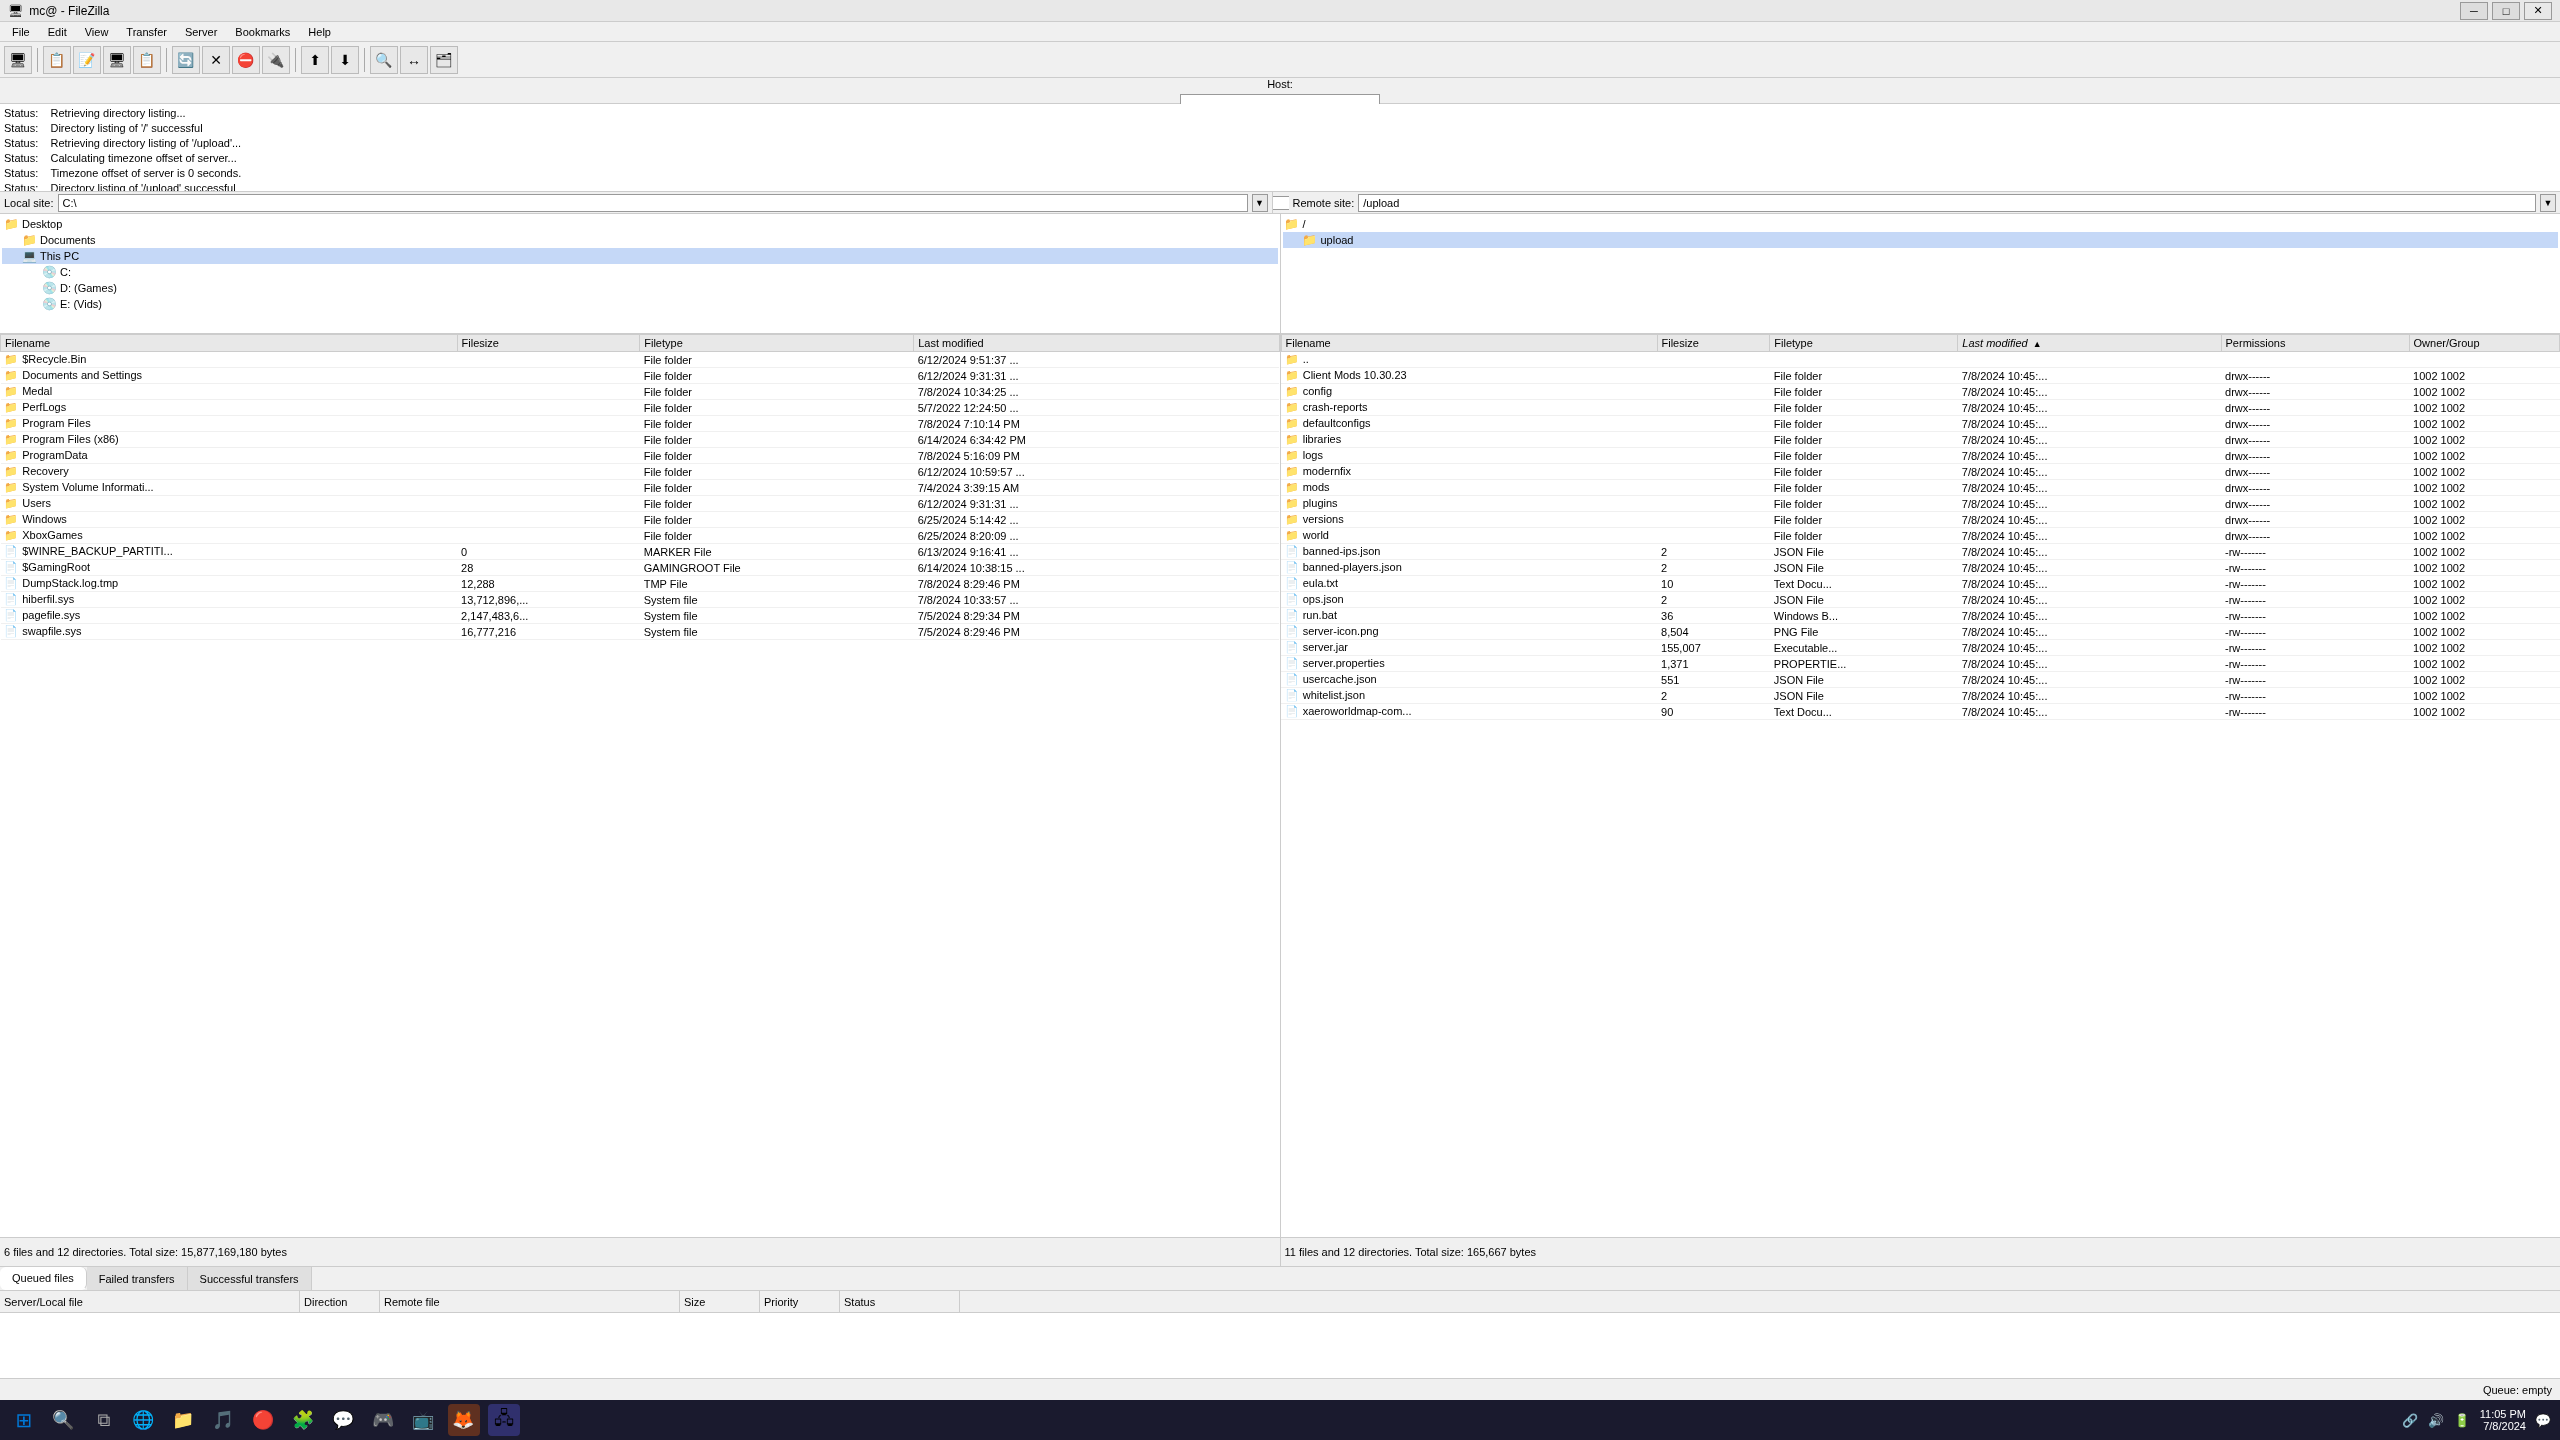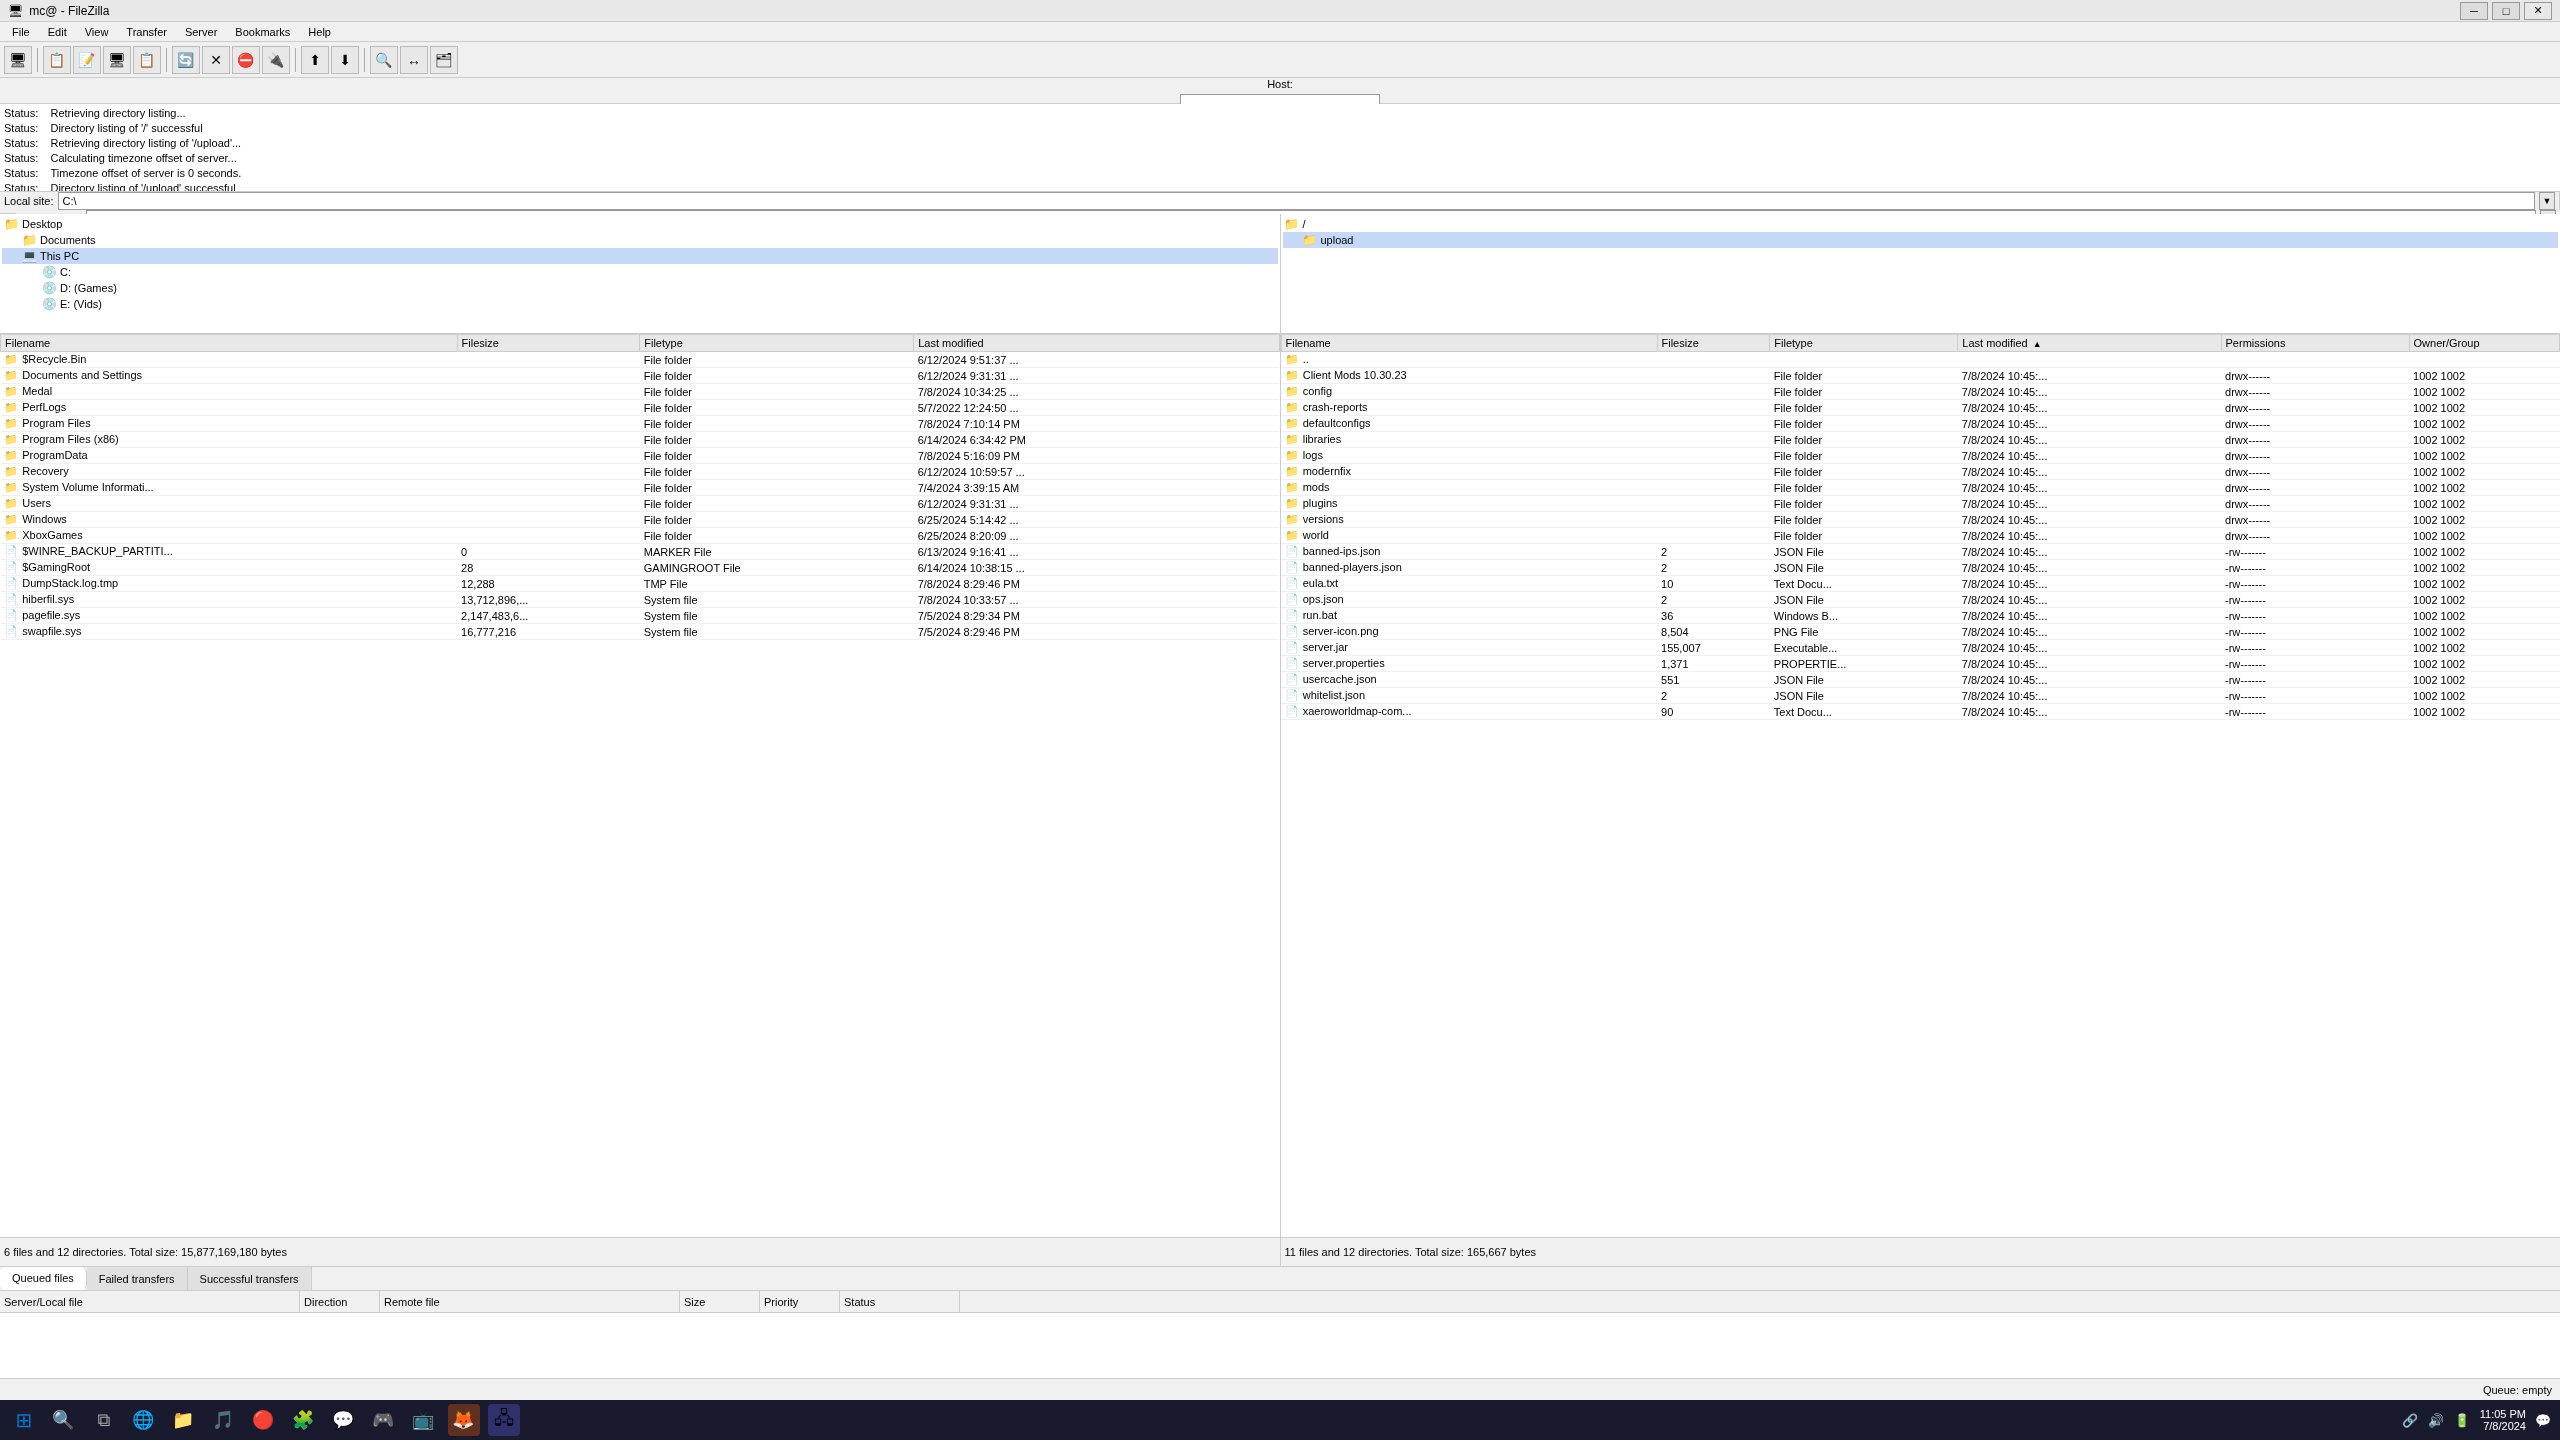--- a/index.html
+++ b/index.html
@@ -134,21 +134,20 @@
       height: 88px;
       overflow: hidden;
     }
     .status-line { line-height: 15px; color: #000; }
 
     
     #address-bars {
       display: flex;
       border-bottom: 1px solid #ccc;
       height: 22px;
-      flex-direction: column;
     }
     .address-bar {
       flex: 1;
       display: flex;
       align-items: center;
       background: #f0f0f0;
       border-right: 1px solid #ccc;
       padding: 0 4px;
       gap: 4px;
       font-size: 11px;
@@ -627,21 +626,21 @@
           <span class="tree-icon">📁</span> upload
         </div>
       </div>
       <div class="file-list-area">
         <table class="file-table">
           <thead>
             <tr>
               <th style="min-width:200px;">Filename</th>
               <th style="min-width:60px;">Filesize</th>
               <th style="min-width:100px;">Filetype</th>
-              <th style="min-width:140px;">Last modified <span class="sort-arrow">▲</span></th>
+              <th style="min-width:140px;font-style:italic;">Last modified <span class="sort-arrow">▲</span></th>
               <th style="min-width:100px;">Permissions</th>
               <th style="min-width:80px;">Owner/Group</th>
             </tr>
           </thead>
           <tbody id="remote-file-tbody">
           <tr>
     <td><span style="margin-right:4px;">📁</span>..</td>
     <td></td>
     <td></td>
     <td></td>

